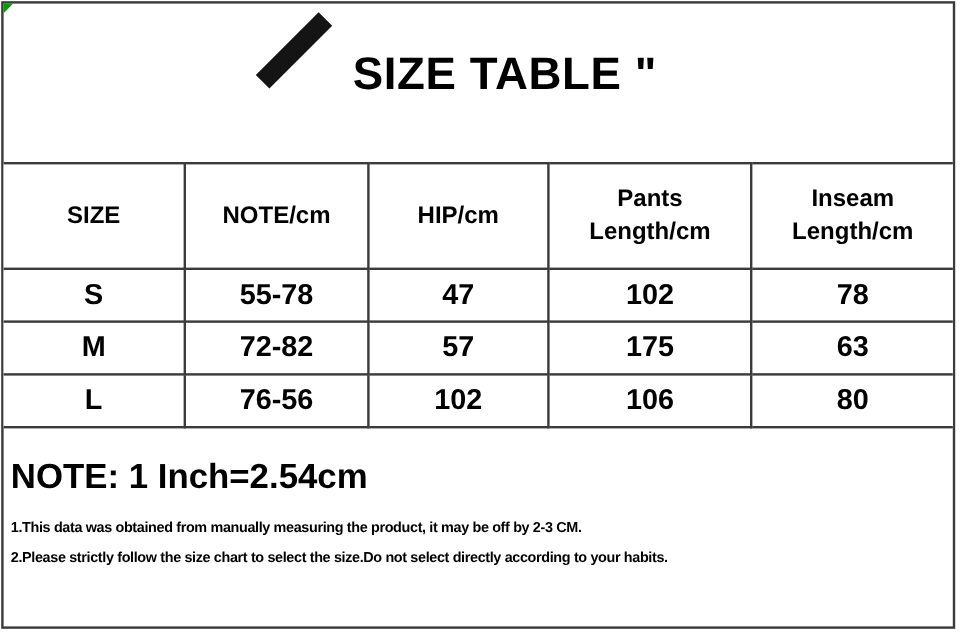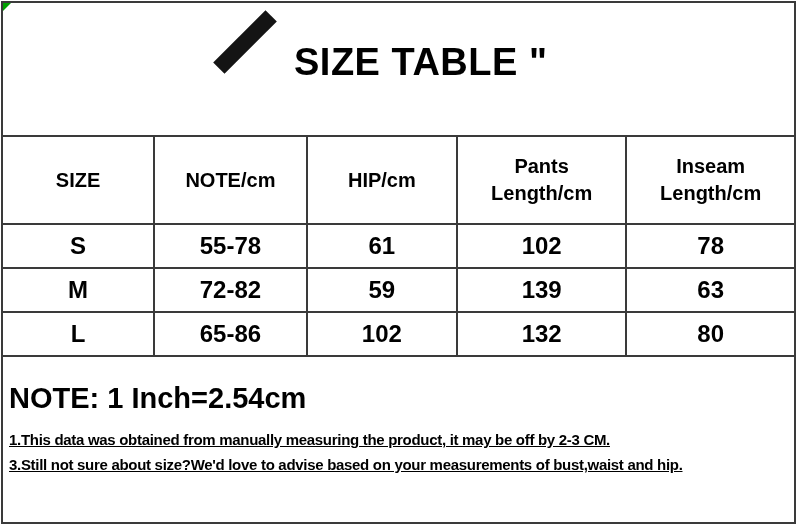--- a/index.html
+++ b/index.html
@@ -94,26 +94,25 @@
     padding: 25px 6px 18px 6px;
   }
   .note-heading {
     font-size: 29px;
     font-weight: bold;
     letter-spacing: 0px;
     margin-bottom: 12px;
     white-space: nowrap;
   }
   .note-line {
-    font-size: 15px;
+    font-size: 12px;
     font-weight: 600;
     letter-spacing: -0.3px;
     line-height: 25px;
     white-space: nowrap;
-    text-decoration: underline;
   }
 </style>
 </head>
 <body>
 
 <div class="canvas">
   <div class="frame">
     <div class="corner-marker"></div>
 
     <div class="title-band">
@@ -137,40 +136,40 @@
           <th>Pants
 Length/cm</th>
           <th>Inseam
 Length/cm</th>
         </tr>
       </thead>
       <tbody>
         <tr>
           <td>S</td>
           <td>55-78</td>
-          <td>61</td>
+          <td>47</td>
           <td>102</td>
           <td>78</td>
         </tr>
         <tr>
           <td>M</td>
           <td>72-82</td>
-          <td>59</td>
-          <td>139</td>
+          <td>57</td>
+          <td>175</td>
           <td>63</td>
         </tr>
         <tr>
           <td>L</td>
-          <td>65-86</td>
+          <td>76-56</td>
           <td>102</td>
-          <td>132</td>
+          <td>106</td>
           <td>80</td>
         </tr>
       </tbody>
     </table>
 
     <div class="notes">
       <div class="note-heading">NOTE: 1 Inch=2.54cm</div>
       <div class="note-line">1.This data was obtained from manually measuring the product, it may be off by 2-3 CM.</div>
-      <div class="note-line">3.Still not sure about size?We'd love to advise based on your measurements of bust,waist and hip.</div>
+      <div class="note-line">2.Please strictly follow the size chart to select the size.Do not select directly according to your habits.</div>
     </div>
   </div>
 </div>
 
 </body></html>

